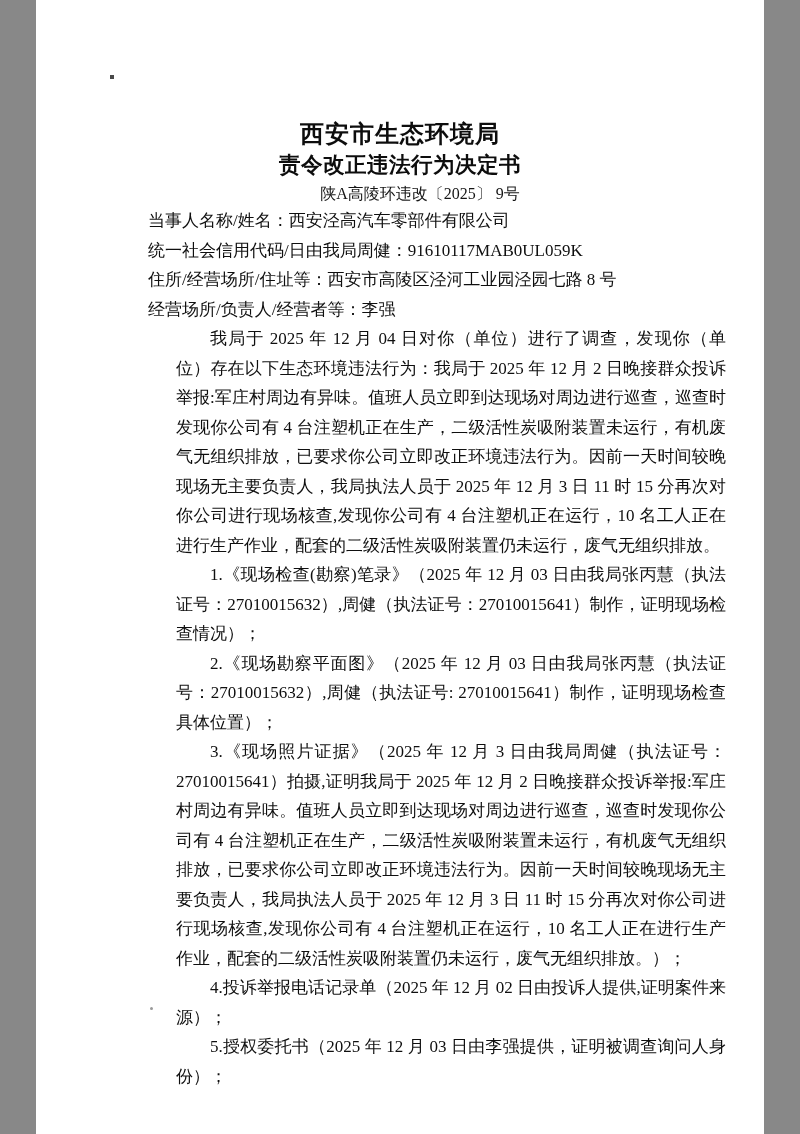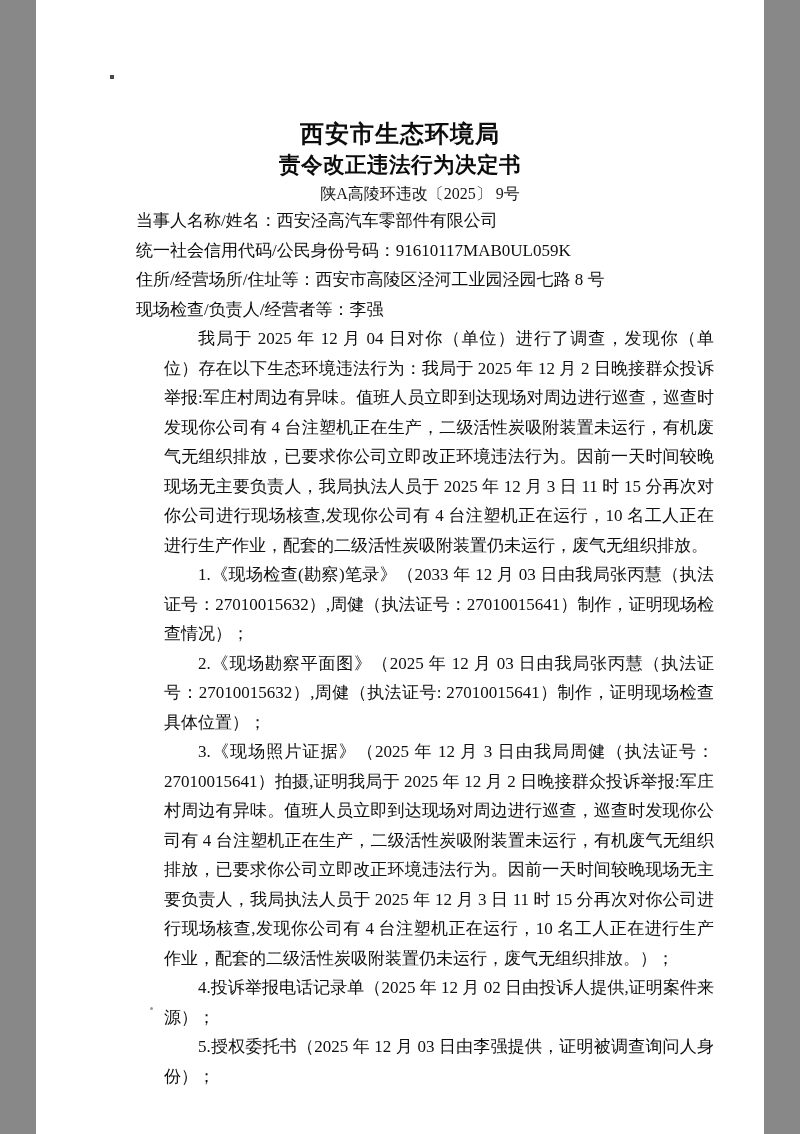--- a/index.html
+++ b/index.html
@@ -55,21 +55,21 @@
   .doc-number {
     font-size: 16px;
     font-weight: normal;
     line-height: 27px;
     color: #151515;
     padding-left: 40px;
   }
   .content {
     position: absolute;
     top: 206px;
-    left: 100px;
+    left: 112px;
     width: 578px;
     font-size: 17px;
     line-height: 29.5px;
     text-align: justify;
     color: #0f0f0f;
   }
   .field-row { text-align: left; }
   .para { text-indent: 2em; margin-left: 28px; }
 </style>
 </head>
@@ -86,35 +86,35 @@
     <div class="doc-number">陕A高陵环违改〔2025〕 9号</div>
   </div>
 
   <div class="content">
 
     <div class="field-row">
       <span>当事人名称/姓名：</span><span>西安泾高汽车零部件有限公司</span>
     </div>
 
     <div class="field-row">
-      <span>统一社会信用代码/公民身份号码：</span><span>91610117MAB0UL059K</span>
+      <span>统一社会信用代码/日由我局周健：</span><span>91610117MAB0UL059K</span>
     </div>
 
     <div class="field-row">
       <span>住所/经营场所/住址等：</span><span>西安市高陵区泾河工业园泾园七路 8 号</span>
     </div>
 
     <div class="field-row">
-      <span>现场检查/负责人/经营者等：</span><span>李强</span>
+      <span>经营场所/负责人/经营者等：</span><span>李强</span>
     </div>
 
     <div class="para">我局于 2025 年 12 月 04 日对你（单位）进行了调查，发现你（单位）存在以下生态环境违法行为：我局于 2025 年 12 月 2 日晚接群众投诉举报:军庄村周边有异味。值班人员立即到达现场对周边进行巡查，巡查时发现你公司有 4 台注塑机正在生产，二级活性炭吸附装置未运行，有机废气无组织排放，已要求你公司立即改正环境违法行为。因前一天时间较晚现场无主要负责人，我局执法人员于 2025 年 12 月 3 日 11 时 15 分再次对你公司进行现场核查,发现你公司有 4 台注塑机正在运行，10 名工人正在进行生产作业，配套的二级活性炭吸附装置仍未运行，废气无组织排放。</div>
 
 
-    <div class="para">1.《现场检查(勘察)笔录》（2033 年 12 月 03 日由我局张丙慧（执法证号：27010015632）,周健（执法证号：27010015641）制作，证明现场检查情况）；</div>
+    <div class="para">1.《现场检查(勘察)笔录》（2025 年 12 月 03 日由我局张丙慧（执法证号：27010015632）,周健（执法证号：27010015641）制作，证明现场检查情况）；</div>
 
     <div class="para">2.《现场勘察平面图》（2025 年 12 月 03 日由我局张丙慧（执法证号：27010015632）,周健（执法证号: 27010015641）制作，证明现场检查具体位置）；</div>
 
     <div class="para">3.《现场照片证据》（2025 年 12 月 3 日由我局周健（执法证号：27010015641）拍摄,证明我局于 2025 年 12 月 2 日晚接群众投诉举报:军庄村周边有异味。值班人员立即到达现场对周边进行巡查，巡查时发现你公司有 4 台注塑机正在生产，二级活性炭吸附装置未运行，有机废气无组织排放，已要求你公司立即改正环境违法行为。因前一天时间较晚现场无主要负责人，我局执法人员于 2025 年 12 月 3 日 11 时 15 分再次对你公司进行现场核查,发现你公司有 4 台注塑机正在运行，10 名工人正在进行生产作业，配套的二级活性炭吸附装置仍未运行，废气无组织排放。）；</div>
 
     <div class="para">4.投诉举报电话记录单（2025 年 12 月 02 日由投诉人提供,证明案件来源）；</div>
 
     <div class="para">5.授权委托书（2025 年 12 月 03 日由李强提供，证明被调查询问人身份）；</div>
 
   </div>

